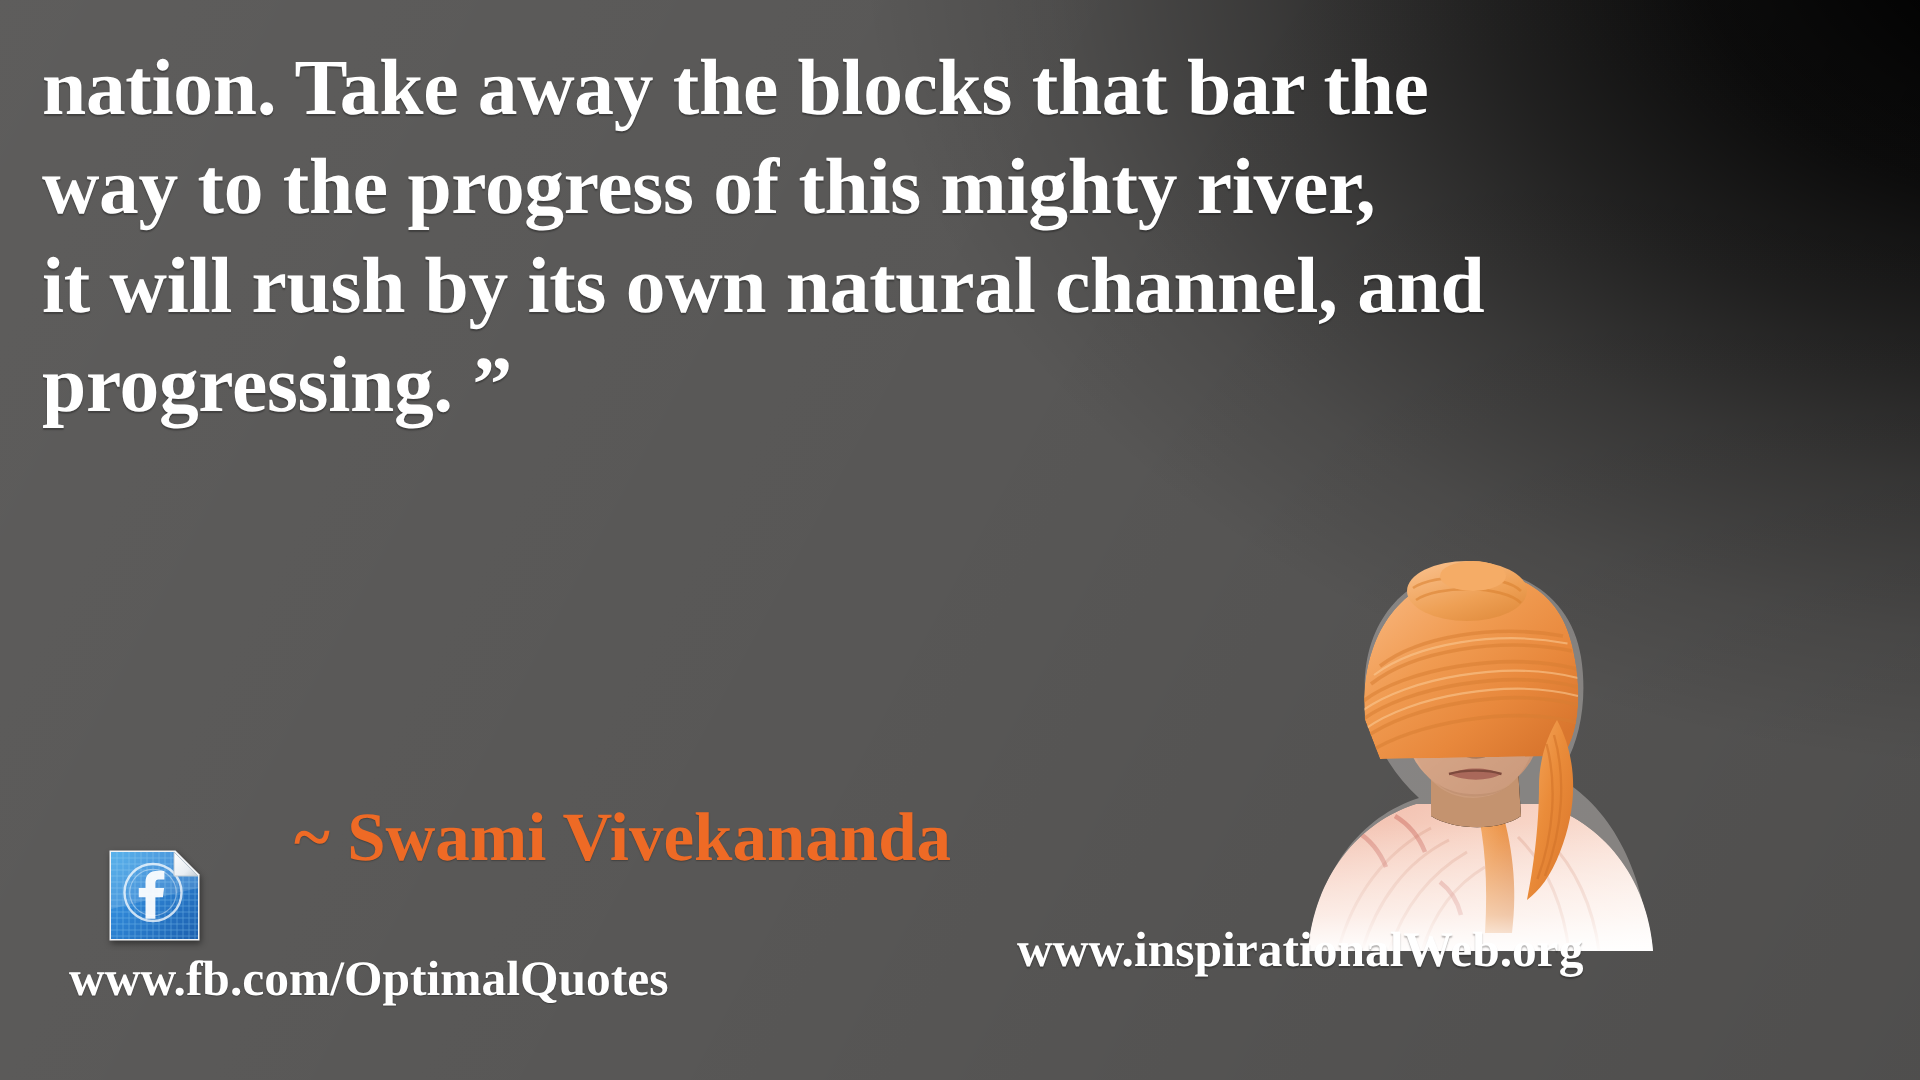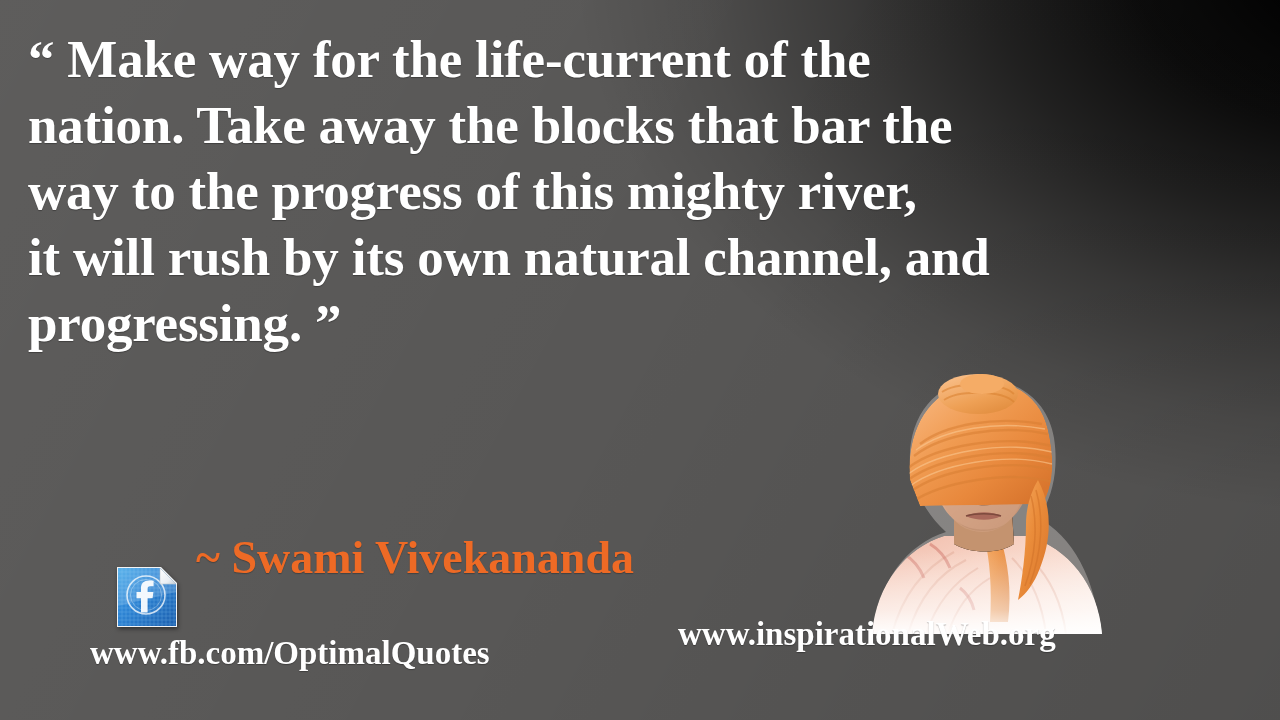--- a/index.html
+++ b/index.html
@@ -79,21 +79,20 @@
 
   
   #footer-left {
     position: absolute;
     left: 46px;
     top: 566px;
     z-index: 6;
     display: flex;
     flex-direction: column;
     align-items: flex-start;
-    margin-left: 44px;
   }
   #fb-icon-wrap {
     margin-left: 26px;
     margin-bottom: 6px;
   }
   .footer-url {
     color: #ffffff;
     font-size: 33px;
     font-weight: 700;
     line-height: 38px;
@@ -258,21 +257,20 @@
 
       <path d="M176 108 C190 134 190 166 178 196 C172 212 164 222 156 228 C160 208 164 180 164 152 C164 134 170 118 176 108 Z" fill="url(#gTail)"></path>
       <g stroke="#d3742a" stroke-width="1.6" fill="none" opacity="0.6">
         <path d="M174 118 C182 146 180 180 168 212"></path>
         <path d="M169 124 C176 150 174 184 163 214"></path>
       </g>
     </svg>
   </div>
 
   <div id="quote-block">
-    <div class="quote-line">“ Make way for the life-current of the</div>
     <div class="quote-line">nation. Take away the blocks that bar the</div>
     <div class="quote-line">way to the progress of this mighty river,</div>
     <div class="quote-line">it will rush by its own natural channel, and</div>
     <div class="quote-line">progressing. ”</div>
   </div>
 
   <div id="attribution">~ Swami Vivekananda</div>
 
   <div id="footer-left">
     <div id="fb-icon-wrap">

